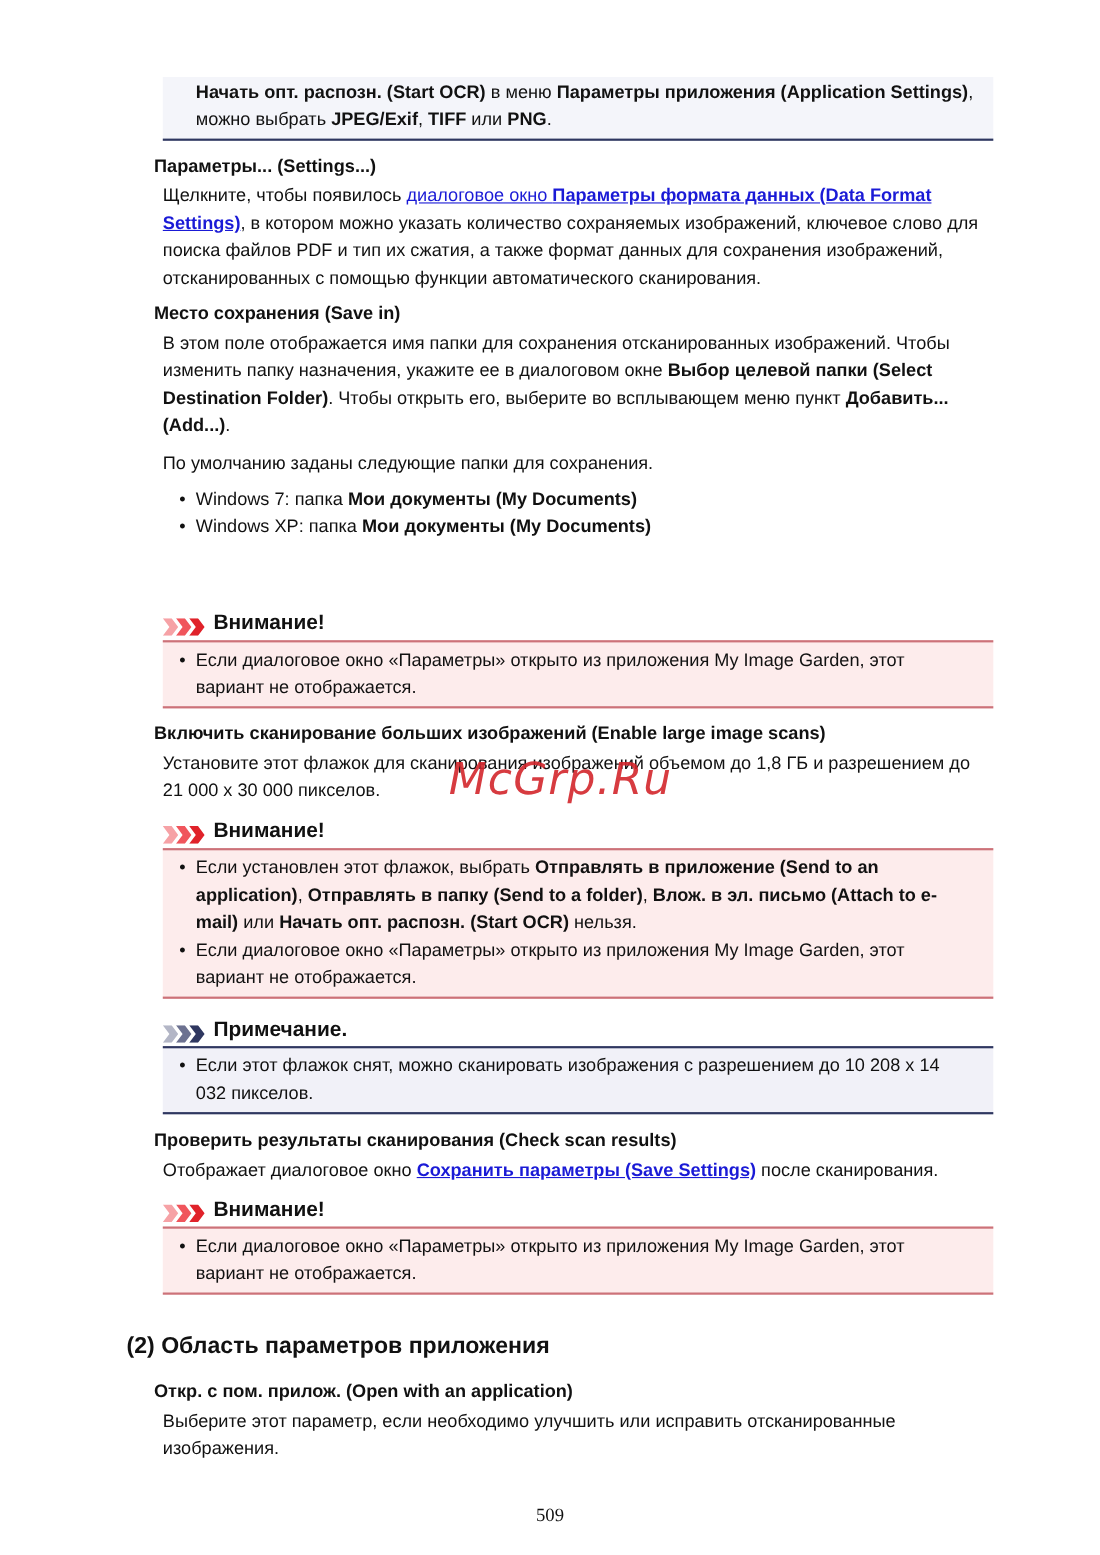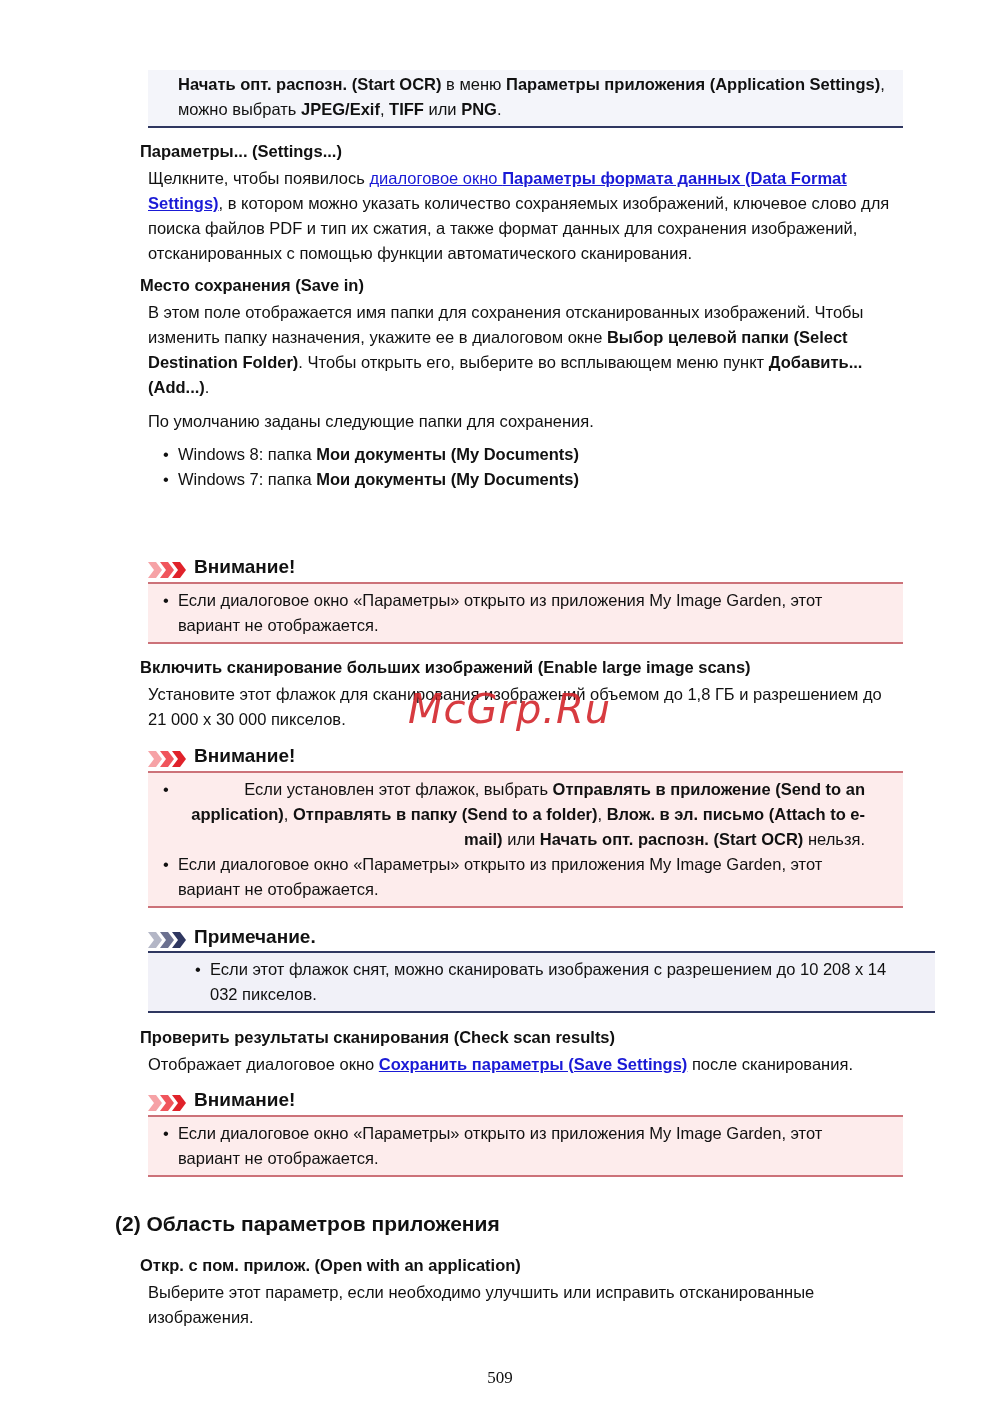--- a/index.html
+++ b/index.html
@@ -14,21 +14,21 @@
               border-bottom: 2px solid #2f3760; }
   .note-top .txt { position: absolute; left: 30px; top: 2px; width: 710px; }
 
   .term { left: 115px; font-weight: bold; font-size: 16.5px; margin-left: 25px; }
   .desc { left: 148px; width: 755px; }
 
   .alert-head { left: 148px; height: 24px; display: flex; align-items: flex-end; font-weight: bold; font-size: 19px; }
   .alert-head .icon { width: 40px; height: 16px; margin-right: 6px; }
   .box { left: 148px; width: 755px; }
   .box.warn { background: #fdecec; border-top: 2px solid #cc7279; border-bottom: 2px solid #cc7279; }
-  .box.note { background: #f1f1f8; border-top: 2px solid #2f3760; border-bottom: 2px solid #2f3760; padding-left: 32px; }
+  .box.note { background: #f1f1f8; border-top: 2px solid #2f3760; border-bottom: 2px solid #2f3760; }
   .box ul { margin: 0; padding: 4px 0 4px 30px; list-style: none; }
   .box li { position: relative; line-height: 25px; }
   .box li::before { content: "•"; position: absolute; left: -15px; top: 0; }
 
   ul.plain { margin: 0; padding: 0 0 0 30px; list-style: none; }
   ul.plain li { position: relative; line-height: 25px; }
   ul.plain li::before { content: "•"; position: absolute; left: -15px; }
 
   .section-title { left: 115px; top: 1212px; font-size: 21px; font-weight: bold; }
   .page-num { left: 0; width: 1000px; top: 1368px; text-align: center;
@@ -50,22 +50,22 @@
   <span>Щелкните, чтобы появилось </span><a class="link"><span>диалоговое окно </span><b>Параметры формата данных (Data Format Settings)</b></a><span>, в котором можно указать количество сохраняемых изображений, ключевое слово для поиска файлов PDF и тип их сжатия, а также формат данных для сохранения изображений, отсканированных с помощью функции автоматического сканирования.</span>
 </div>
 
 <div class="abs term" style="top:276px;">Место сохранения (Save in)</div>
 <div class="abs desc line" style="top:300px;">
   <span>В этом поле отображается имя папки для сохранения отсканированных изображений. Чтобы изменить папку назначения, укажите ее в диалоговом окне </span><b>Выбор целевой папки (Select Destination Folder)</b><span>. Чтобы открыть его, выберите во всплывающем меню пункт </span><b>Добавить... (Add...)</b><span>.</span>
 </div>
 <div class="abs desc line" style="top:409px;">По умолчанию заданы следующие папки для сохранения.</div>
 <div class="abs desc" style="top:442px;">
   <ul class="plain">
-    <li><span>Windows 8: папка </span><b>Мои документы (My Documents)</b></li>
     <li><span>Windows 7: папка </span><b>Мои документы (My Documents)</b></li>
+    <li><span>Windows XP: папка </span><b>Мои документы (My Documents)</b></li>
   </ul>
 </div>
 
 <div class="abs alert-head" style="top:554px;">
   <svg class="icon" viewBox="0 0 40 16">
     <polygon points="0,0 8,0 14,8 8,16 0,16 6,8" fill="#f6a2a6"></polygon>
     <polygon points="12,0 20,0 26,8 20,16 12,16 18,8" fill="#f0555c"></polygon>
     <polygon points="24,0 32,0 38,8 32,16 24,16 30,8" fill="#e0222a"></polygon>
   </svg>
   <span>Внимание!</span>
@@ -83,21 +83,21 @@
 <div class="abs alert-head" style="top:743px;">
   <svg class="icon" viewBox="0 0 40 16">
     <polygon points="0,0 8,0 14,8 8,16 0,16 6,8" fill="#f6a2a6"></polygon>
     <polygon points="12,0 20,0 26,8 20,16 12,16 18,8" fill="#f0555c"></polygon>
     <polygon points="24,0 32,0 38,8 32,16 24,16 30,8" fill="#e0222a"></polygon>
   </svg>
   <span>Внимание!</span>
 </div>
 <div class="abs box warn" style="top:771px;">
   <ul>
-    <li style="padding-right:38px;text-align:right;"><span>Если установлен этот флажок, выбрать </span><b>Отправлять в приложение (Send to an application)</b><span>, </span><b>Отправлять в папку (Send to a folder)</b><span>, </span><b>Влож. в эл. письмо (Attach to e-mail)</b><span> или </span><b>Начать опт. распозн. (Start OCR)</b><span> нельзя.</span></li>
+    <li style="padding-right:38px;"><span>Если установлен этот флажок, выбрать </span><b>Отправлять в приложение (Send to an application)</b><span>, </span><b>Отправлять в папку (Send to a folder)</b><span>, </span><b>Влож. в эл. письмо (Attach to e-mail)</b><span> или </span><b>Начать опт. распозн. (Start OCR)</b><span> нельзя.</span></li>
     <li style="padding-right:40px;">Если диалоговое окно «Параметры» открыто из приложения My Image Garden, этот вариант не отображается.</li>
   </ul>
 </div>
 
 <div class="abs alert-head" style="top:924px;">
   <svg class="icon" viewBox="0 0 40 16">
     <polygon points="0,0 8,0 14,8 8,16 0,16 6,8" fill="#b3b6c6"></polygon>
     <polygon points="12,0 20,0 26,8 20,16 12,16 18,8" fill="#6c7190"></polygon>
     <polygon points="24,0 32,0 38,8 32,16 24,16 30,8" fill="#2f3760"></polygon>
   </svg>

